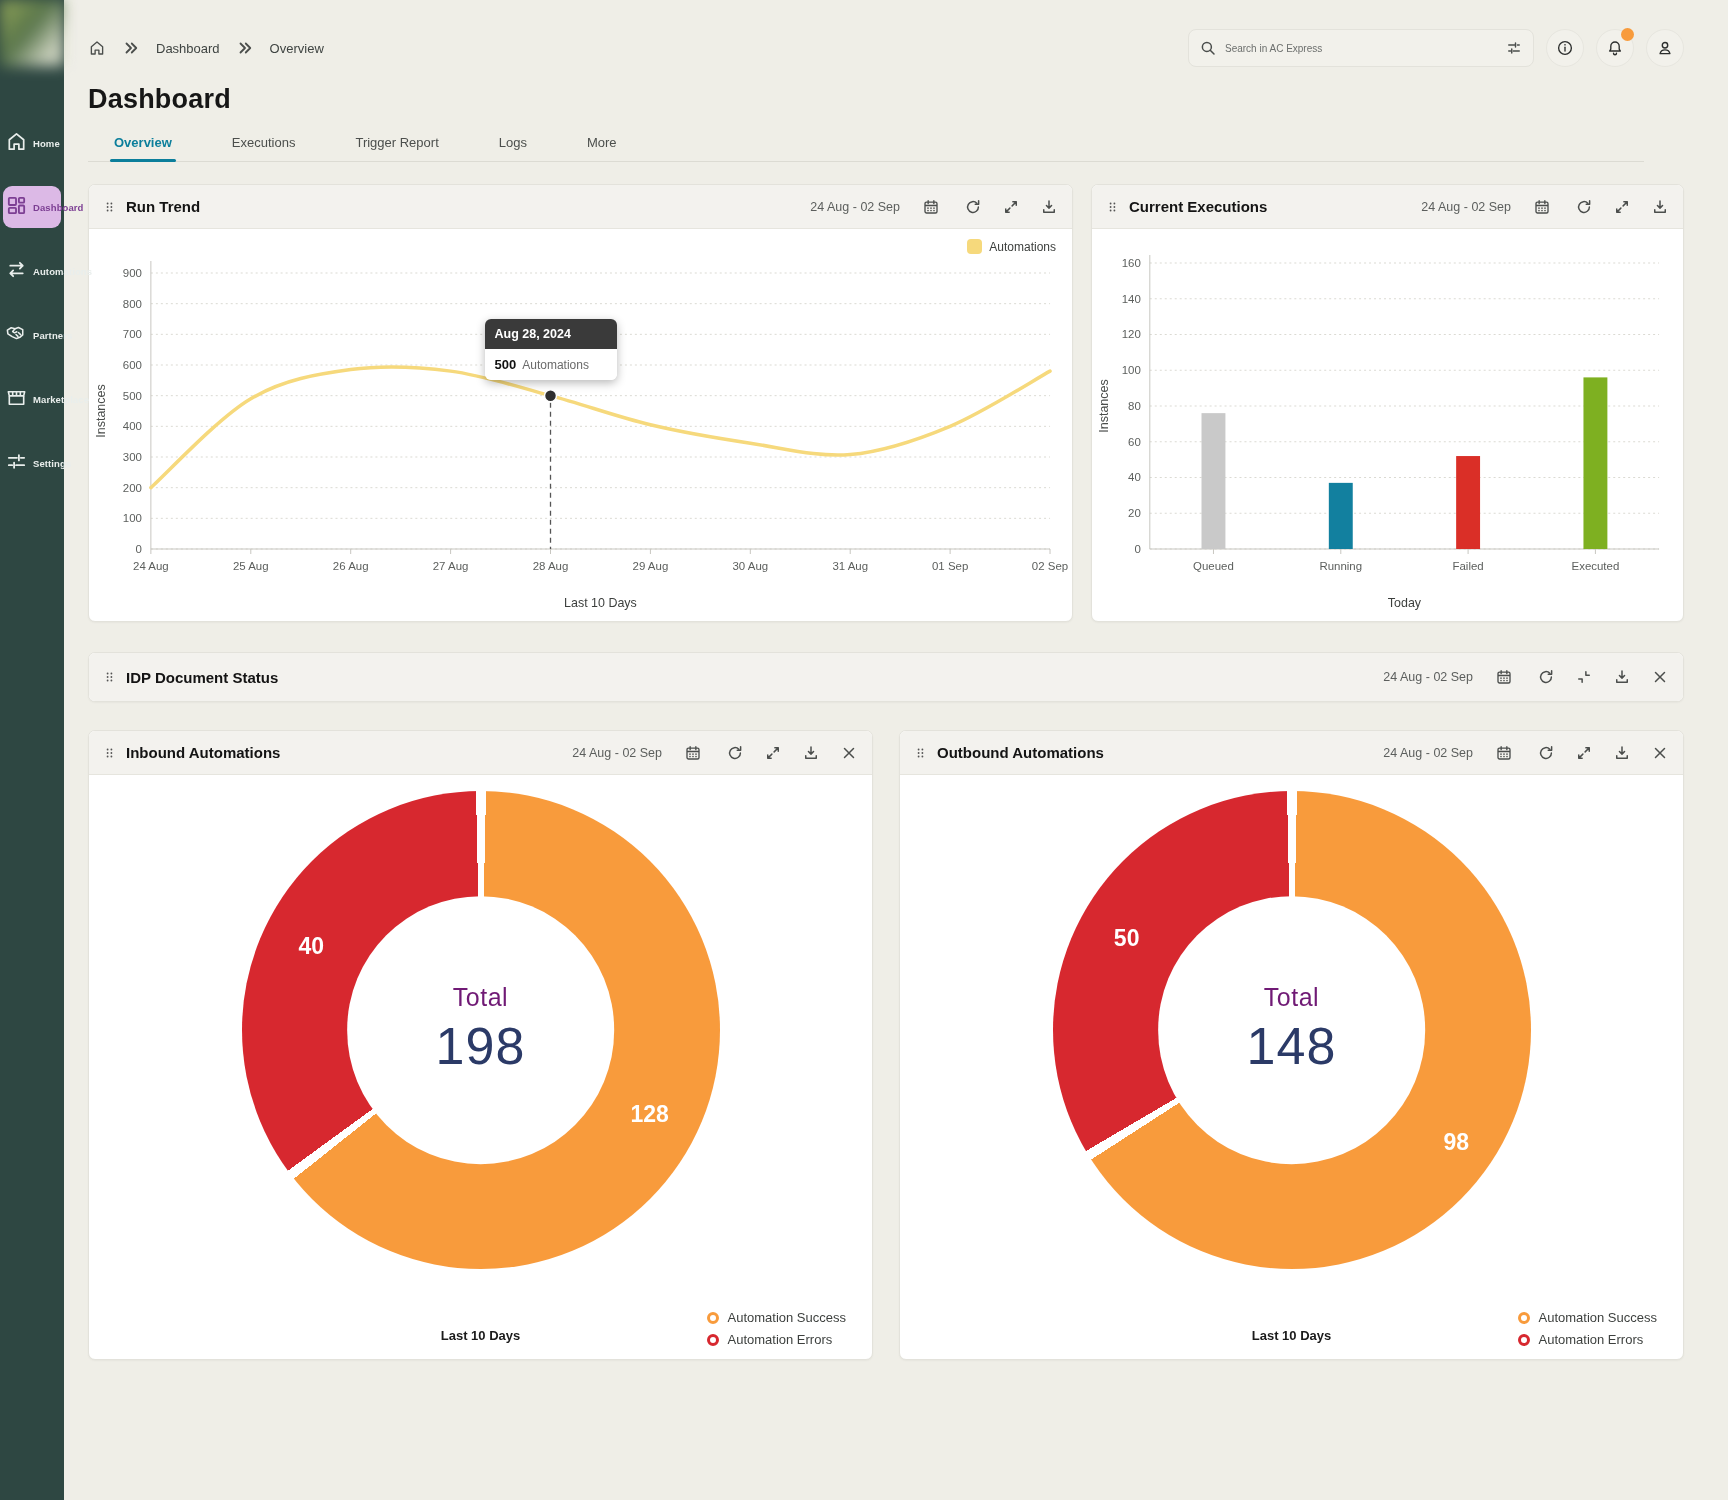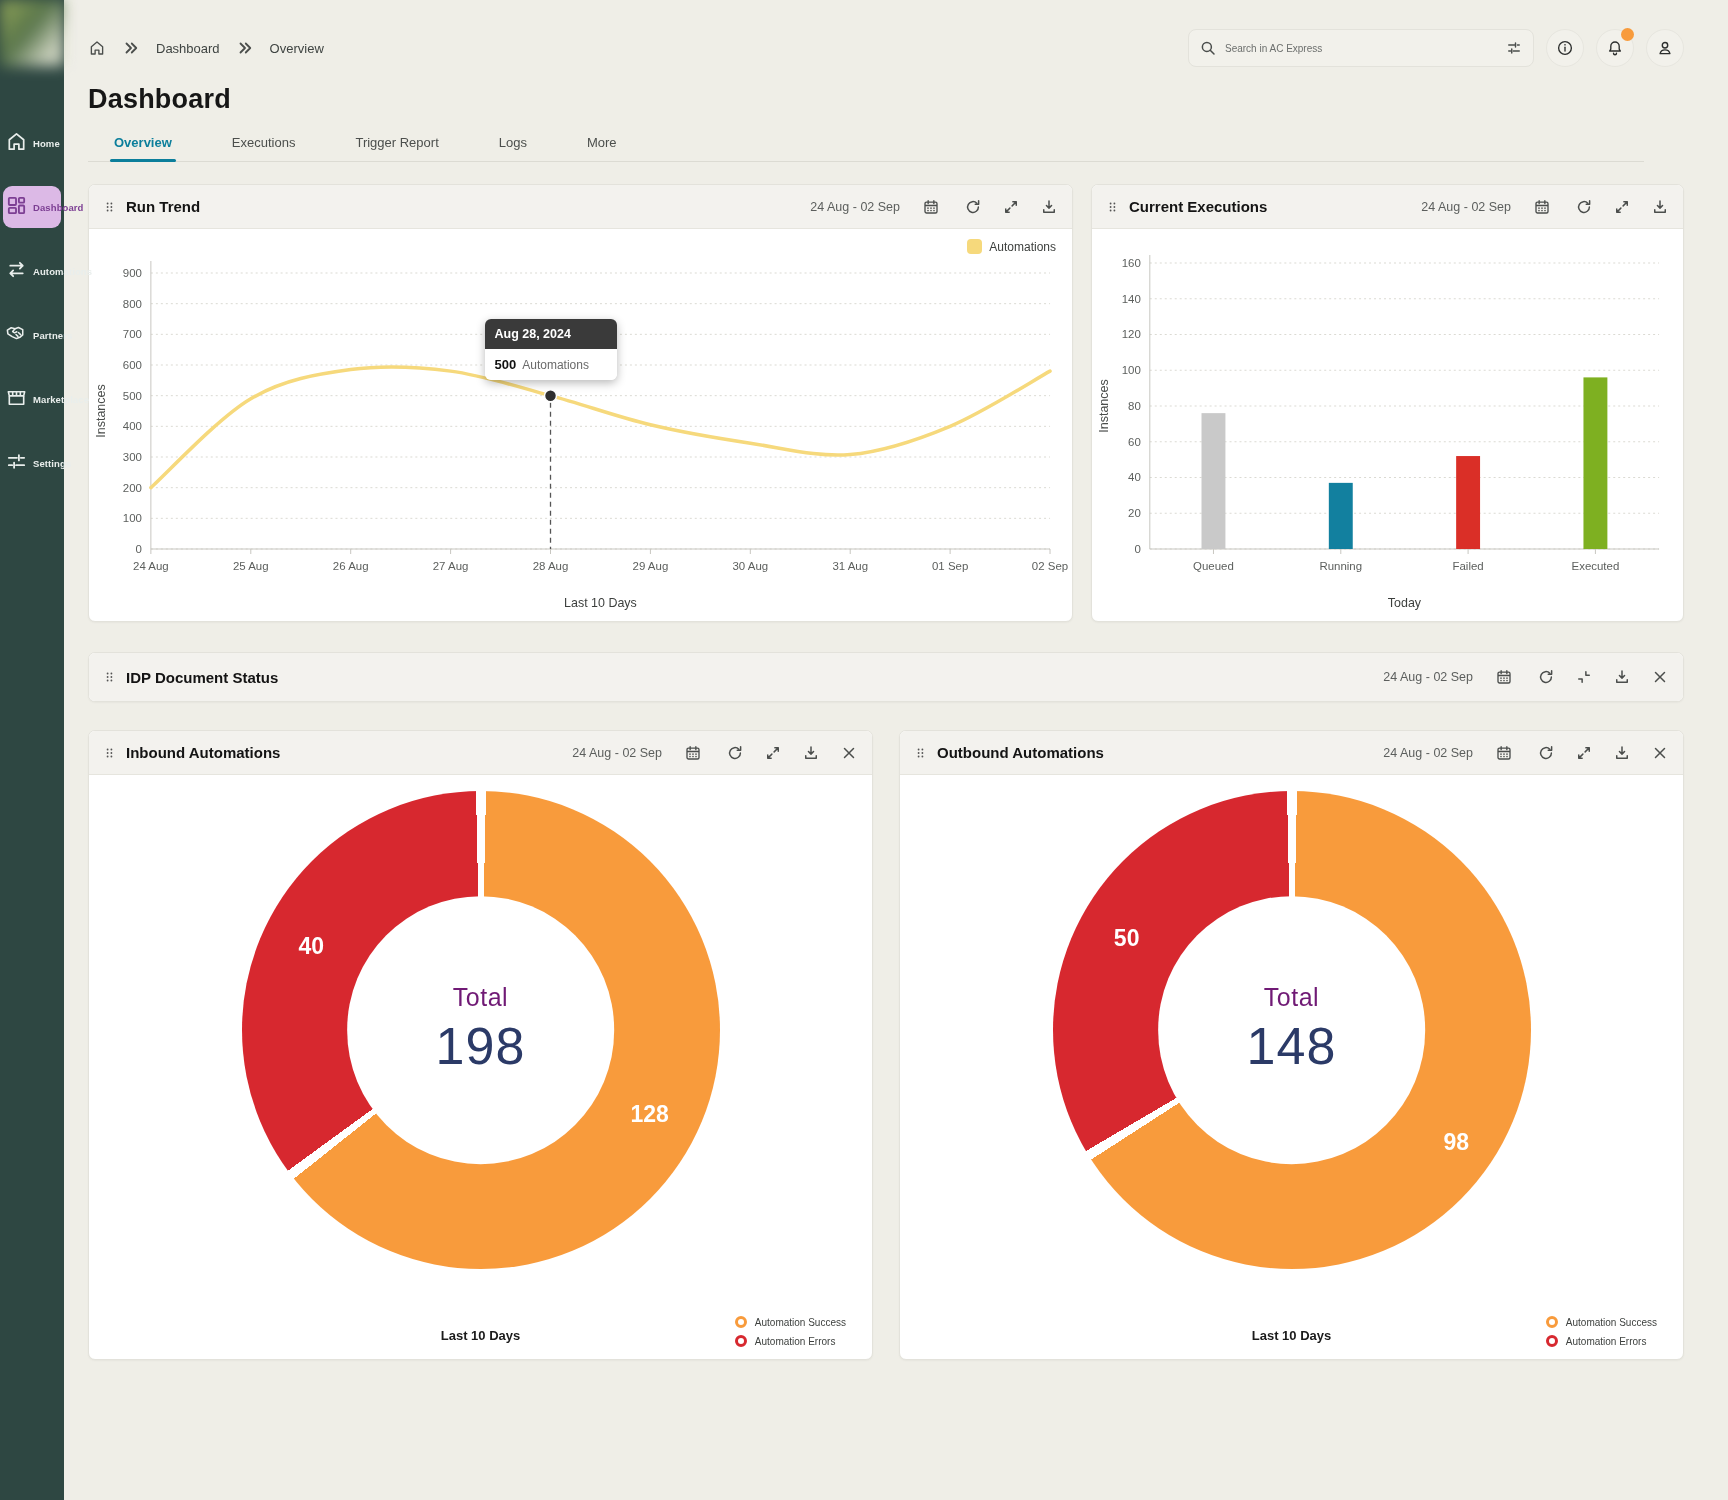--- a/index.html
+++ b/index.html
@@ -76,21 +76,21 @@
 
   .grid-bottom{display:grid;grid-template-columns:1fr 1fr;gap:26px;margin-top:28px}
   .donut-card .card-body{height:568px}
   .donut{width:478px;height:478px;border-radius:50%;margin:16px auto 0;position:relative;cursor:pointer}
   .hole{position:absolute;left:50%;top:50%;width:56%;height:56%;border-radius:50%;background:#fff;transform:translate(-50%,-50%);display:flex;flex-direction:column;align-items:center;justify-content:center;gap:4px}
   .total-label{font-size:25px;color:#701a75;letter-spacing:.5px}
   .total-value{font-size:52px;color:var(--navy);letter-spacing:1px}
   .seg-label{position:absolute;transform:translate(-50%,-50%);color:#fff;font-size:23px;font-weight:bold}
   .donut-footer{position:absolute;bottom:16px;left:0;right:0;text-align:center;font-size:13px;font-weight:bold;color:#1b1b1b}
   .legend{position:absolute;right:26px;bottom:12px;display:flex;flex-direction:column;gap:7px}
-  .legend-item{display:flex;align-items:center;gap:8px;font-size:10px;color:#3d403e;cursor:pointer}
+  .legend-item{display:flex;align-items:center;gap:8px;font-size:13px;color:#3d403e;cursor:pointer}
   .lgd-dot{width:12px;height:12px;border-radius:50%;border:3.5px solid #000;background:#fff}
 
   text{font-family:"Liberation Sans",sans-serif}
 </style>
 </head>
 <body>
 
 <aside class="sidebar">
   <div class="logo"></div>
   <nav id="sidebar-nav">

